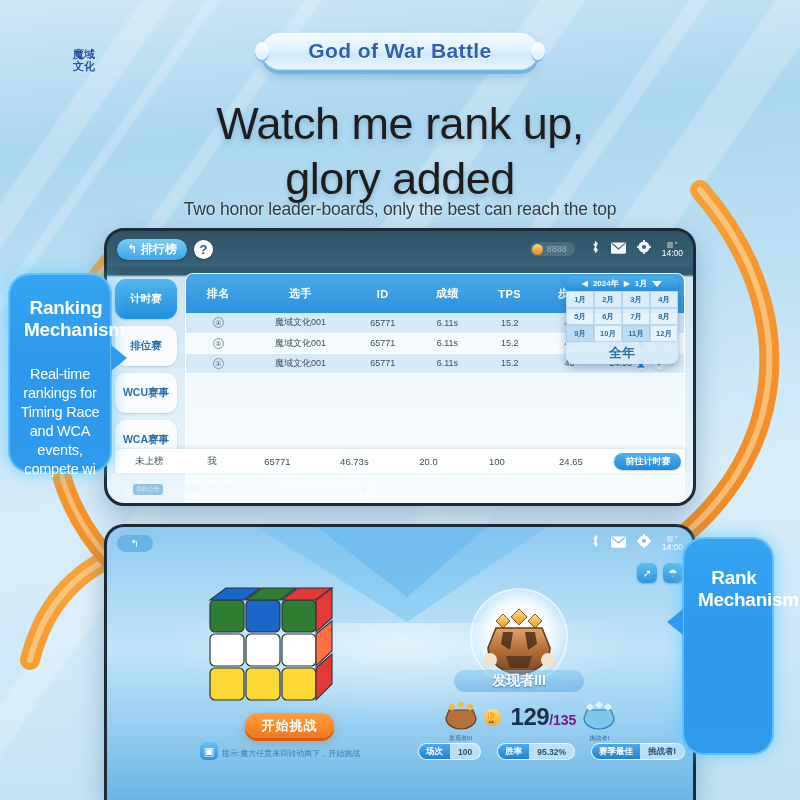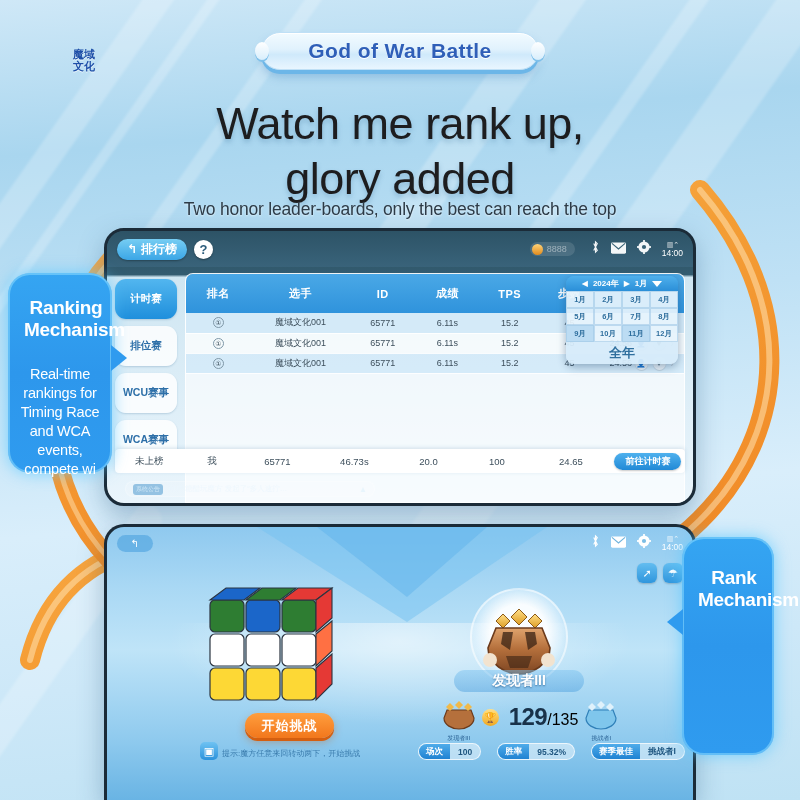--- a/index.html
+++ b/index.html
@@ -220,21 +220,21 @@
     position:absolute; left:454px; top:670px; width:130px; height:22px; border-radius:11px;
     background:linear-gradient(180deg,rgba(125,195,240,.5),rgba(70,155,220,.45));
     display:flex;align-items:center;justify-content:center;
     color:#fff;font-size:14px;font-weight:bold; text-shadow:0 1px 2px rgba(20,70,120,.6);
   }
   .progress-row{ position:absolute; left:424px; top:697px; width:212px; height:40px;
     display:flex; align-items:center; justify-content:center; gap:6px;}
   .mini-badge{ width:34px;height:34px; position:relative; }
   .score{ display:flex; align-items:baseline; color:#19324a; }
   .score .big{ font-size:24px; font-weight:bold; letter-spacing:-.5px; }
-  .score .small{ font-size:16px; font-weight:normal; color:#000000; }
+  .score .small{ font-size:14px; font-weight:bold; color:#701a75; }
   .trophy{ width:17px;height:17px;border-radius:50%;background:linear-gradient(180deg,#ffe08a,#f0a81e);
     display:flex;align-items:center;justify-content:center;font-size:10px;margin-right:4px;}
   .mini-label{ position:absolute; left:0; right:0; bottom:-9px; text-align:center; font-size:6px; color:#2a6294;}
 
   .stat-row{ position:absolute; left:418px; top:743px; display:flex; gap:16px; }
   .stat{
     height:17px; border-radius:9px; background:rgba(255,255,255,.45);
     display:flex; align-items:center; overflow:hidden; border:1px solid rgba(255,255,255,.7);
   }
   .stat .k{ background:linear-gradient(180deg,#4facea,#1f82d2); color:#fff;

